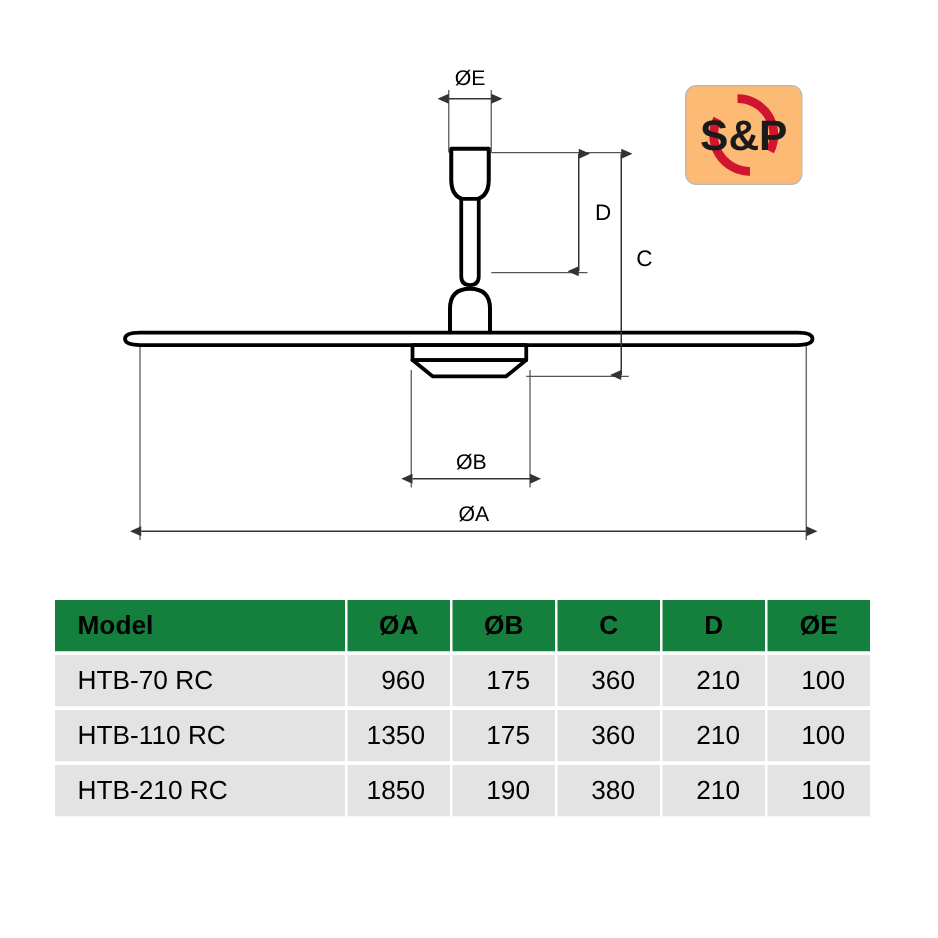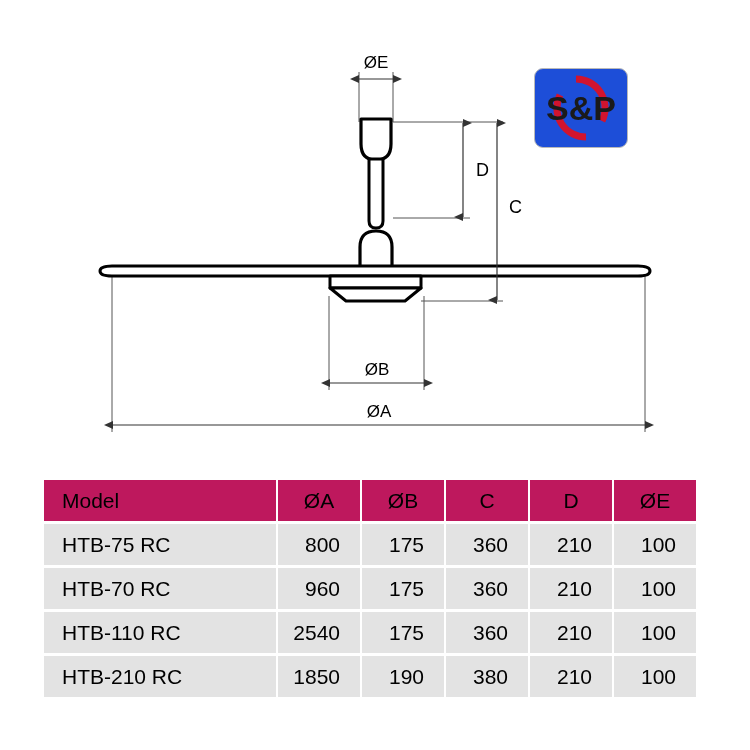--- a/index.html
+++ b/index.html
@@ -30,25 +30,25 @@
     width: 750px;
     height: 460px;
   }
   #drawing svg {
     display: block;
   }
 
   
   #logo-box {
     position: absolute;
-    left: 534px;
+    left: 548px;
     top: 68px;
     width: 94px;
     height: 80px;
-    background: #1d4ed8;
+    background: #fdba74;
     border: 1px solid #b9b9b9;
     border-radius: 9px;
     box-sizing: border-box;
   }
   #logo-box svg { display:block; }
 
   
   #spec-table {
     position: absolute;
     left: 42px;
@@ -62,22 +62,22 @@
   #spec-table td {
     padding: 0;
     height: 41px;
     line-height: 41px;
     font-size: 21px;
     color: #000000;
     white-space: nowrap;
     overflow: hidden;
   }
   #spec-table thead th {
-    background: #be185d;
-    font-weight: normal;
+    background: #15803d;
+    font-weight: bold;
   }
   #spec-table tbody td {
     background: #e3e3e3;
     font-weight: normal;
   }
   .col-model { width: 214px; text-align: left; }
   .cell-model { padding-left: 18px !important; }
   .col-num    { width: 82px;  text-align: center; }
   .cell-num   { text-align: right; padding-right: 20px !important; }
   .head-num   { text-align: center; }
@@ -192,38 +192,30 @@
         <th class="col-model cell-model">Model</th>
         <th class="col-num head-num">ØA</th>
         <th class="col-num head-num">ØB</th>
         <th class="col-num head-num">C</th>
         <th class="col-num head-num">D</th>
         <th class="col-num head-num">ØE</th>
       </tr>
     </thead>
     <tbody>
       <tr>
-        <td class="col-model cell-model">HTB-75 RC</td>
-        <td class="col-num cell-num">800</td>
-        <td class="col-num cell-num">175</td>
-        <td class="col-num cell-num">360</td>
-        <td class="col-num cell-num">210</td>
-        <td class="col-num cell-num">100</td>
-      </tr>
-      <tr>
         <td class="col-model cell-model">HTB-70 RC</td>
         <td class="col-num cell-num">960</td>
         <td class="col-num cell-num">175</td>
         <td class="col-num cell-num">360</td>
         <td class="col-num cell-num">210</td>
         <td class="col-num cell-num">100</td>
       </tr>
       <tr>
         <td class="col-model cell-model">HTB-110 RC</td>
-        <td class="col-num cell-num">2540</td>
+        <td class="col-num cell-num">1350</td>
         <td class="col-num cell-num">175</td>
         <td class="col-num cell-num">360</td>
         <td class="col-num cell-num">210</td>
         <td class="col-num cell-num">100</td>
       </tr>
       <tr>
         <td class="col-model cell-model">HTB-210 RC</td>
         <td class="col-num cell-num">1850</td>
         <td class="col-num cell-num">190</td>
         <td class="col-num cell-num">380</td>

